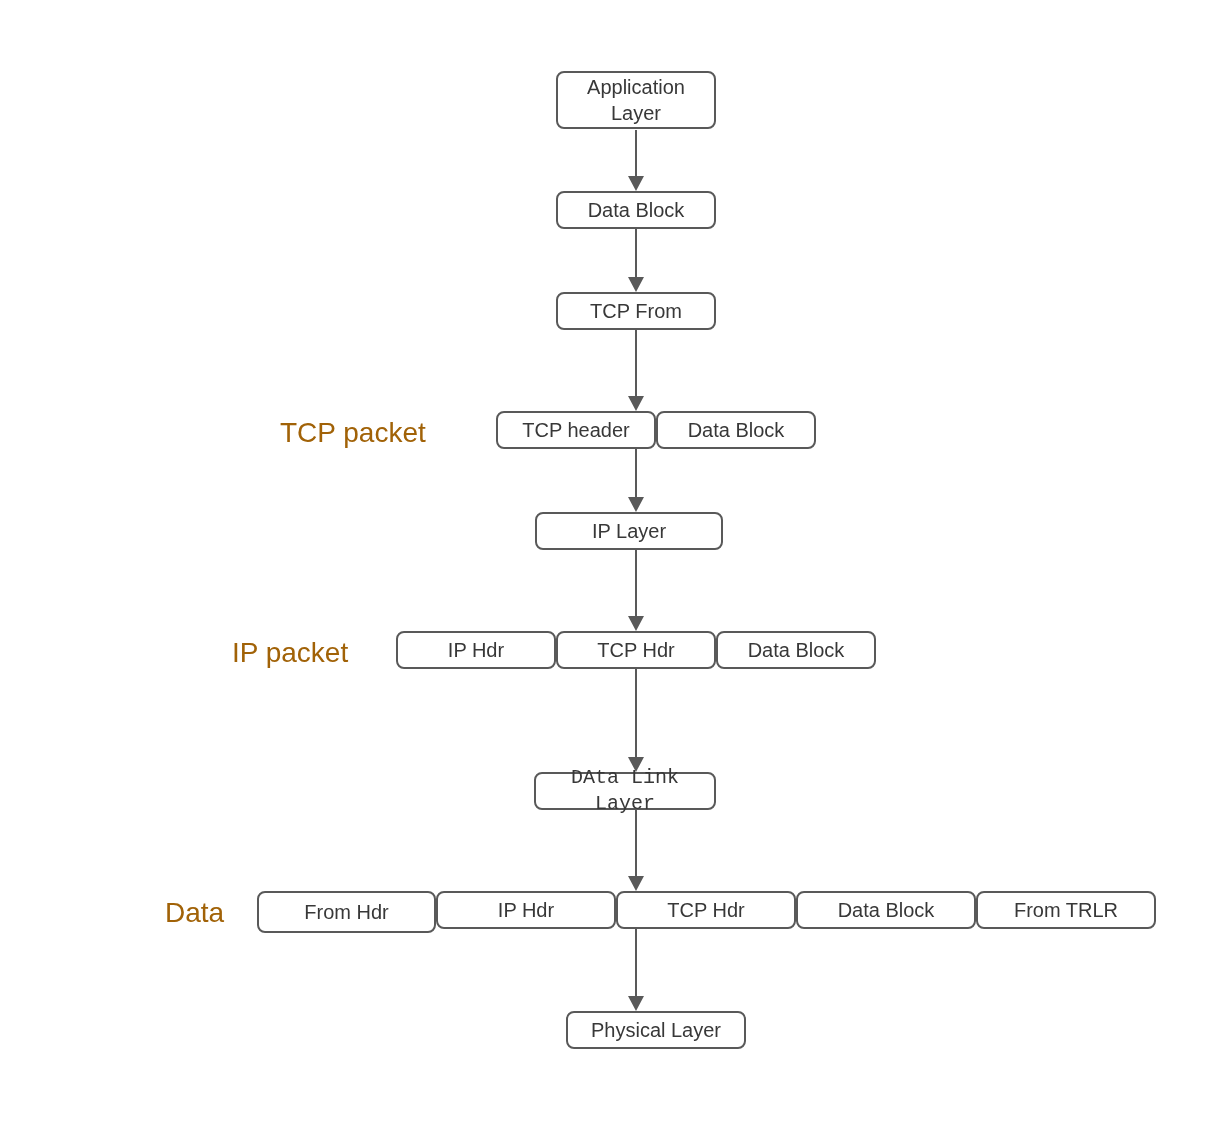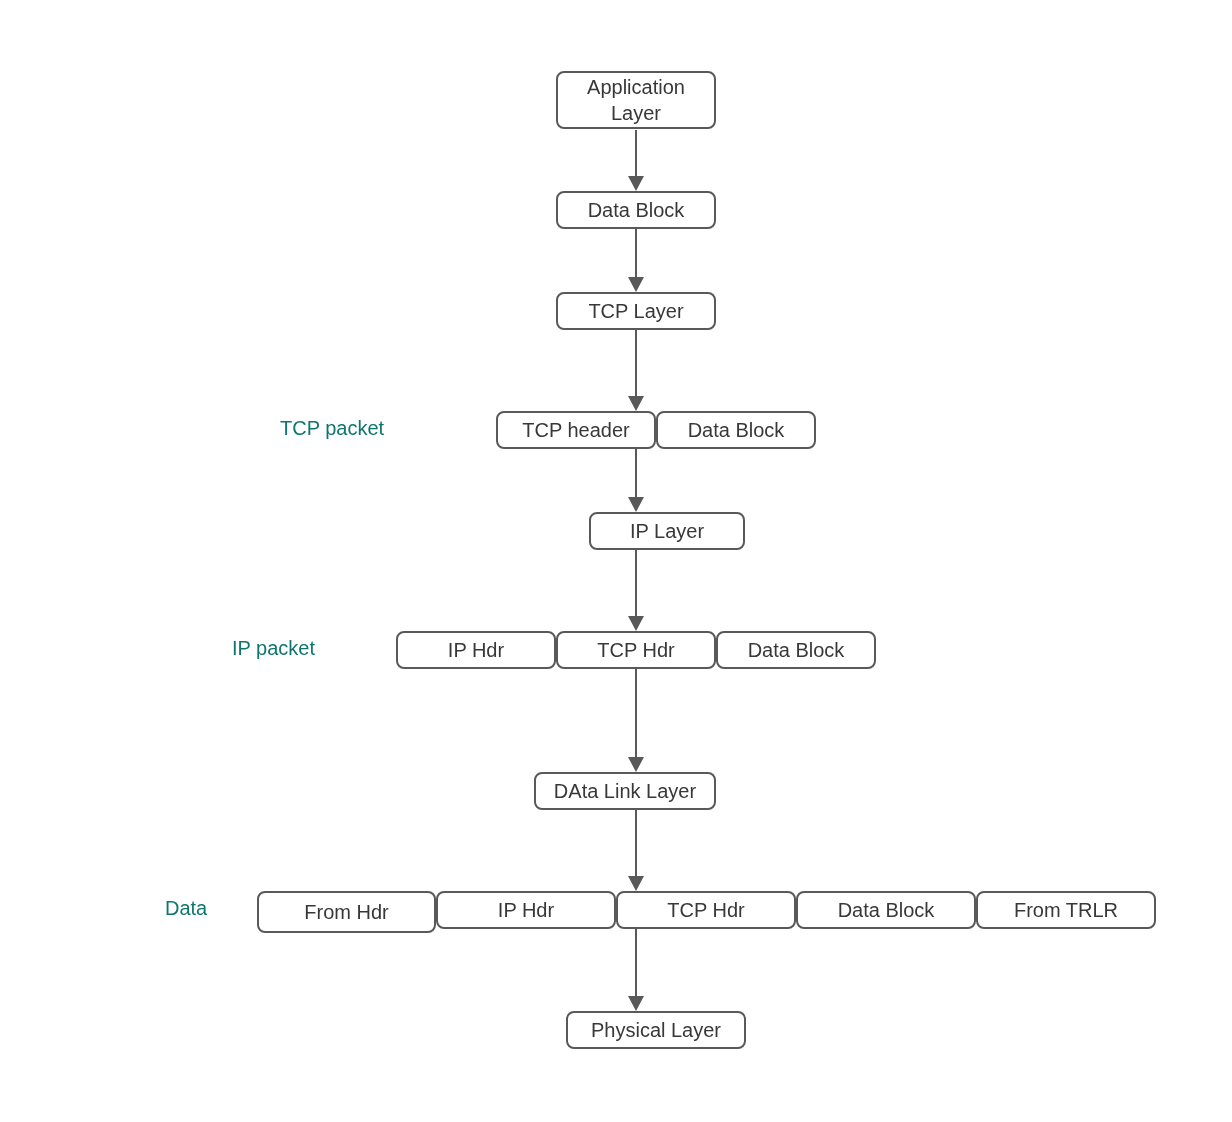--- a/index.html
+++ b/index.html
@@ -25,22 +25,22 @@
     font-size: 20px;
     line-height: 1.3;
     display: flex;
     align-items: center;
     justify-content: center;
     text-align: center;
     padding: 8px 10px;
   }
   .side-label {
     position: absolute;
-    color: #0f766e;
-    font-size: 20px;
+    color: #a16207;
+    font-size: 28px;
     white-space: nowrap;
   }
   .aline {
     position: absolute;
     width: 2px;
     background: #595959;
   }
   .ahead {
     position: absolute;
     width: 0;
@@ -52,39 +52,39 @@
 </style>
 </head>
 <body>
 
 <div class="canvas">
 
   <div class="node" style="left:556px; top:71px; width:160px; height:58px;">Application Layer</div>
 
   <div class="node" style="left:556px; top:191px; width:160px; height:38px;">Data Block</div>
 
-  <div class="node" style="left:556px; top:292px; width:160px; height:38px;">TCP Layer</div>
+  <div class="node" style="left:556px; top:292px; width:160px; height:38px;">TCP From</div>
 
   <div class="side-label" style="left:280px; top:417px;">TCP packet</div>
 
   <div class="node" style="left:496px; top:411px; width:160px; height:38px;">TCP header</div>
 
   <div class="node" style="left:656px; top:411px; width:160px; height:38px;">Data Block</div>
 
-  <div class="node" style="left:589px; top:512px; width:156px; height:38px;">IP Layer</div>
+  <div class="node" style="left:535px; top:512px; width:188px; height:38px;">IP Layer</div>
 
   <div class="side-label" style="left:232px; top:637px;text-align:right;">IP packet</div>
 
   <div class="node" style="left:396px; top:631px; width:160px; height:38px;">IP Hdr</div>
 
   <div class="node" style="left:556px; top:631px; width:160px; height:38px;">TCP Hdr</div>
 
   <div class="node" style="left:716px; top:631px; width:160px; height:38px;">Data Block</div>
 
-  <div class="node" style="left:534px; top:772px; width:182px; height:38px;">DAta Link Layer</div>
+  <div class="node" style="left:534px; top:772px; width:182px; height:38px;font-family:Liberation Mono, monospace;">DAta Link Layer</div>
 
   <div class="side-label" style="left:165px; top:897px;">Data</div>
 
   <div class="node" style="left:257px; top:891px; width:179px; height:42px;">From Hdr</div>
 
   <div class="node" style="left:436px; top:891px; width:180px; height:38px;">IP Hdr</div>
 
   <div class="node" style="left:616px; top:891px; width:180px; height:38px;">TCP Hdr</div>
 
   <div class="node" style="left:796px; top:891px; width:180px; height:38px;">Data Block</div>

